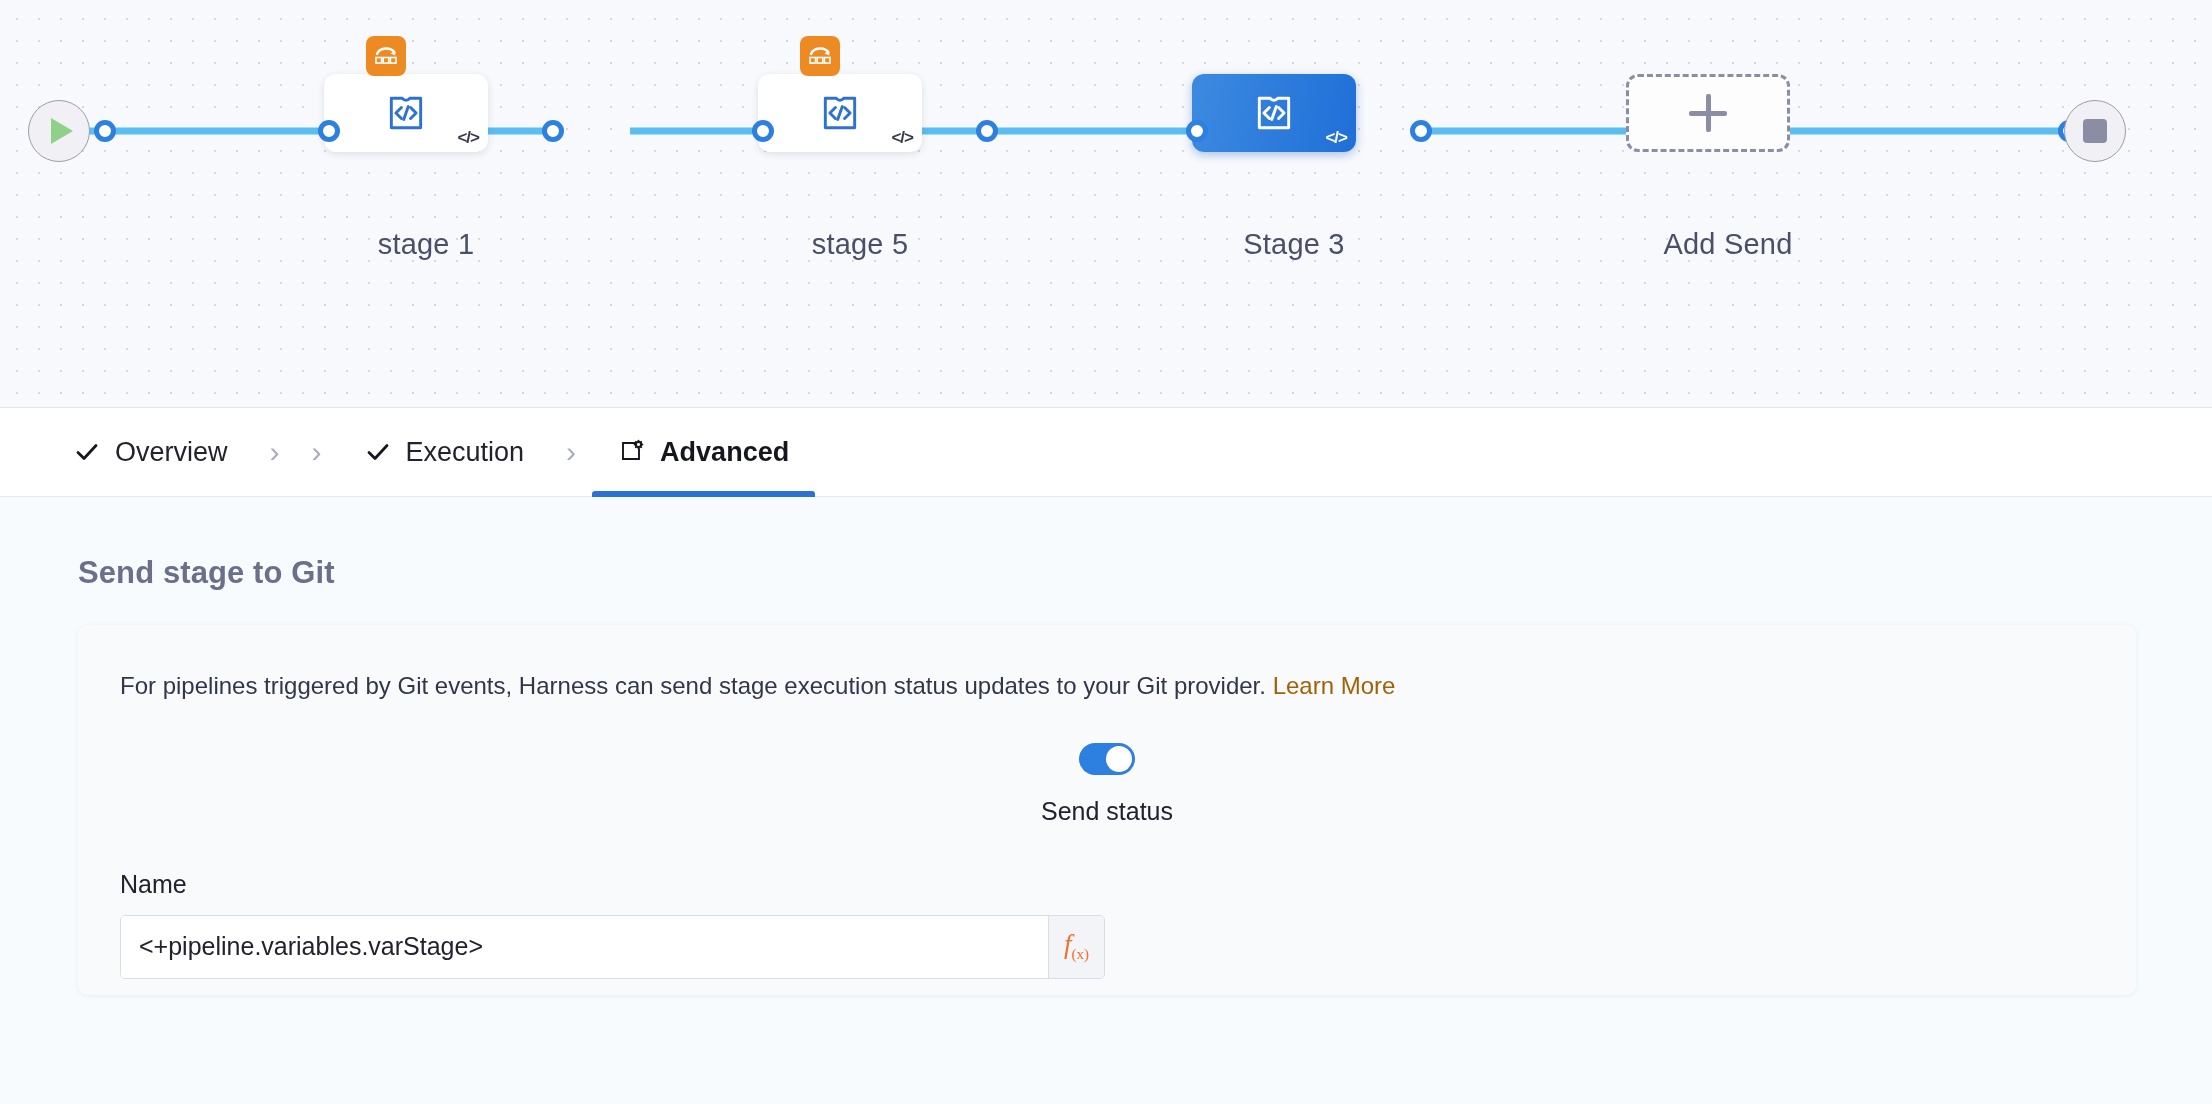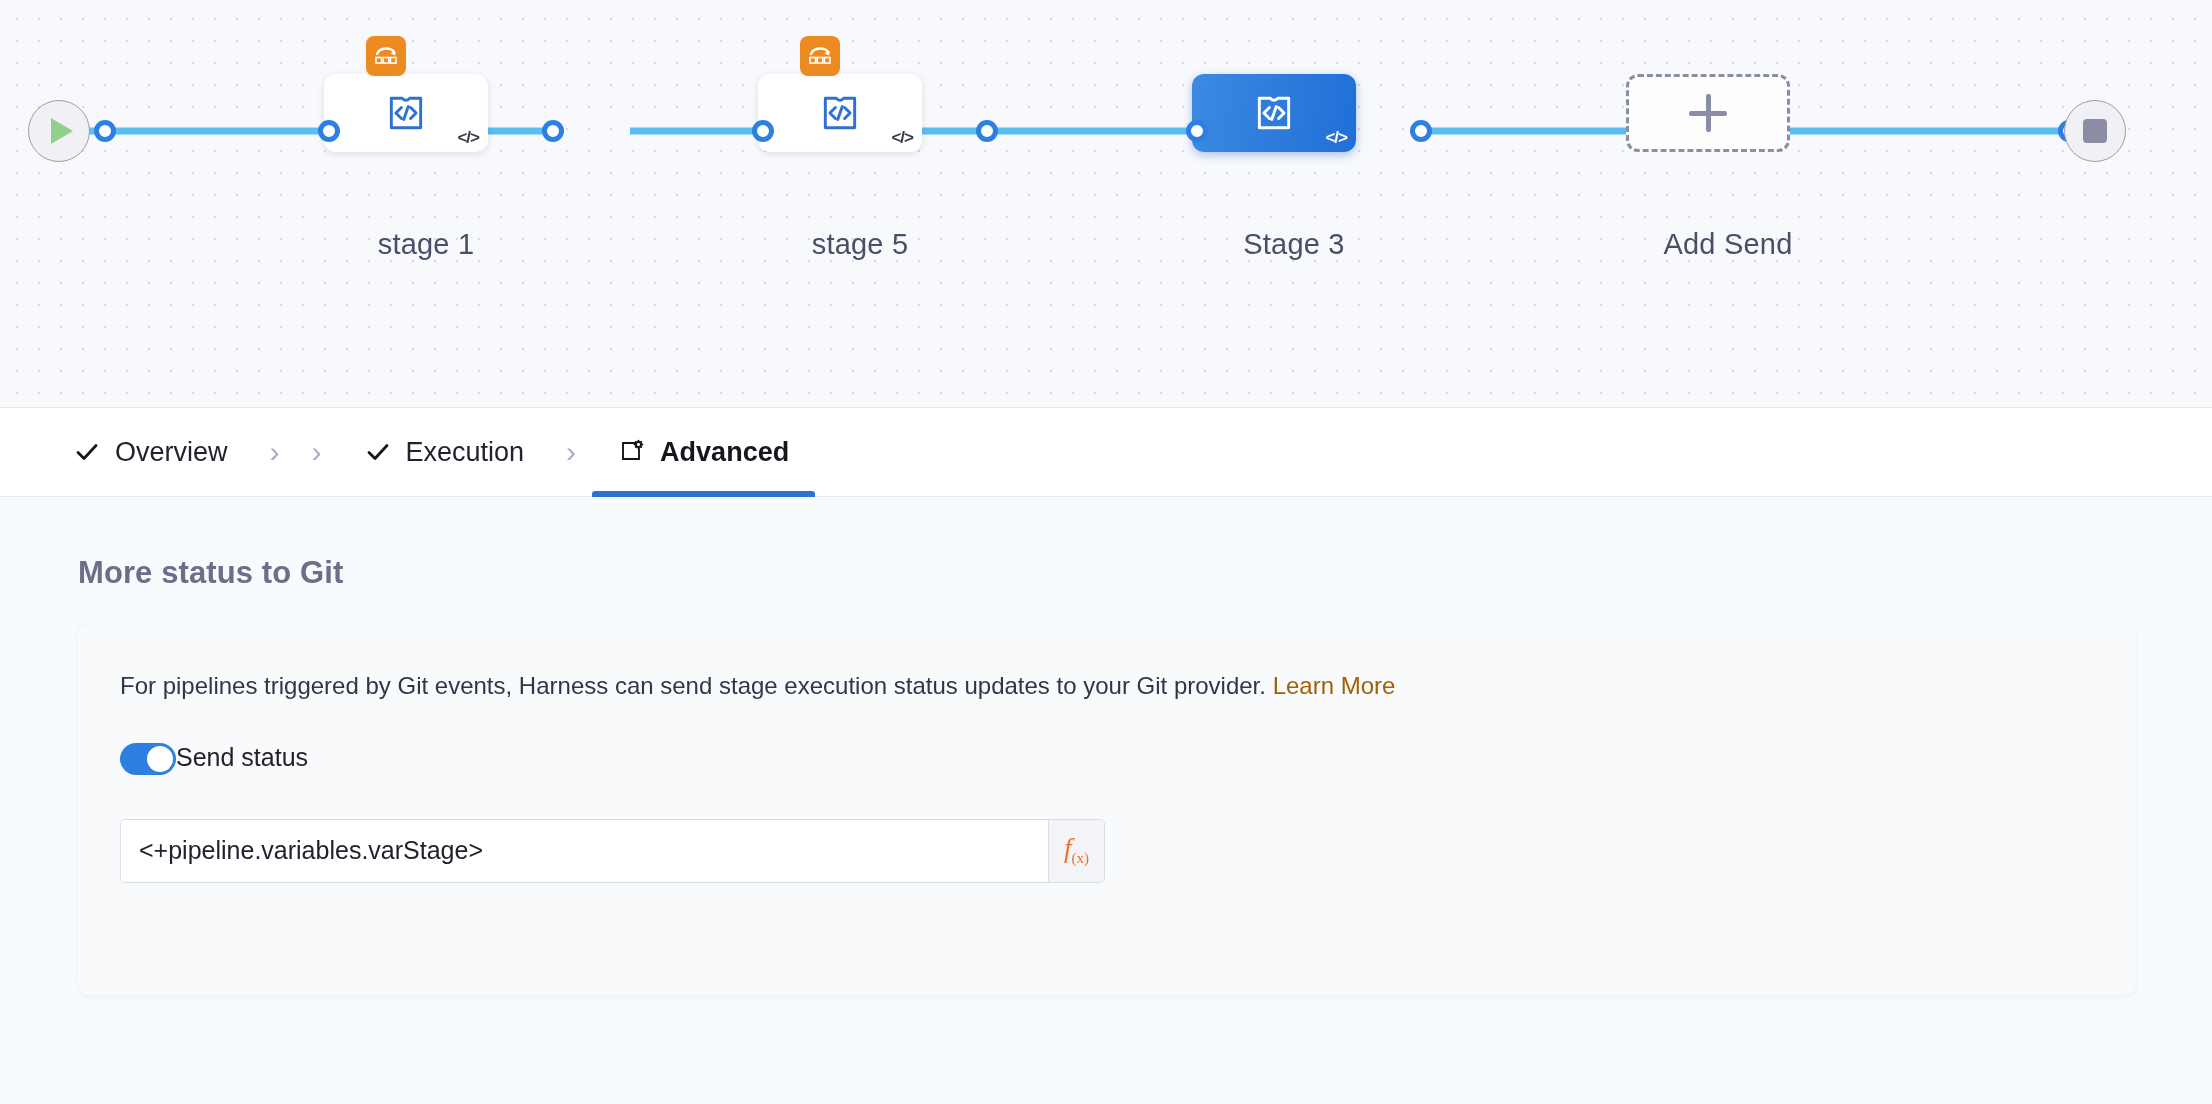--- a/index.html
+++ b/index.html
@@ -174,21 +174,21 @@
     height: 370px;
   }
   .card-desc {
     font-size: 24px;
     color: #32364a;
     line-height: 1.4;
     margin-bottom: 40px;
   }
   .link { color: #a16207; text-decoration: none; cursor: pointer; }
 
-  .toggle-row { display: flex; align-items: flex-start; margin-bottom: 44px; }
+  .toggle-row { display: flex; align-items: center; gap: 22px; margin-bottom: 44px; flex-direction: column; }
   .toggle {
     width: 56px; height: 32px;
     border-radius: 16px;
     background: #2d7fe0;
     position: relative;
     cursor: pointer;
     flex: none;
   }
   .toggle .knob {
     position: absolute;
@@ -356,36 +356,37 @@
         <circle cx="19.5" cy="5.5" r="2.6"></circle>
         <path d="M19.5 1.6 v1.3 M19.5 8.1 v1.3 M15.6 5.5 h1.3 M22.1 5.5 h1.3 M16.8 2.8 l0.9 0.9 M21.3 7.3 l0.9 0.9 M22.2 2.8 l-0.9 0.9 M17.7 7.3 l-0.9 0.9"></path>
       </svg>
     </span>
     <span class="tab-label">Advanced</span>
   </div>
 </div>
 
 <div class="content">
 
-  <div class="section-title">More status to Git</div>
+  <div class="section-title">Send stage to Git</div>
 
   <div class="card">
 
     <div class="card-desc">
       <span>For pipelines triggered by Git events, Harness can send stage execution status updates to your Git provider.</span>
       <a class="link" href="#">Learn More</a>
     </div>
 
     <div class="toggle-row">
       <div class="toggle">
         <span class="knob"></span>
       </div>
       <span class="toggle-label">Send status</span>
     </div>
 
+    <div class="field-label">Name</div>
 
     <div class="input-wrap">
       <input type="text" value="&lt;+pipeline.variables.varStage&gt;" style="">
       <div class="fx-btn">
         <span>f<sub>(x)</sub></span>
       </div>
     </div>
 
   </div>
 </div>

